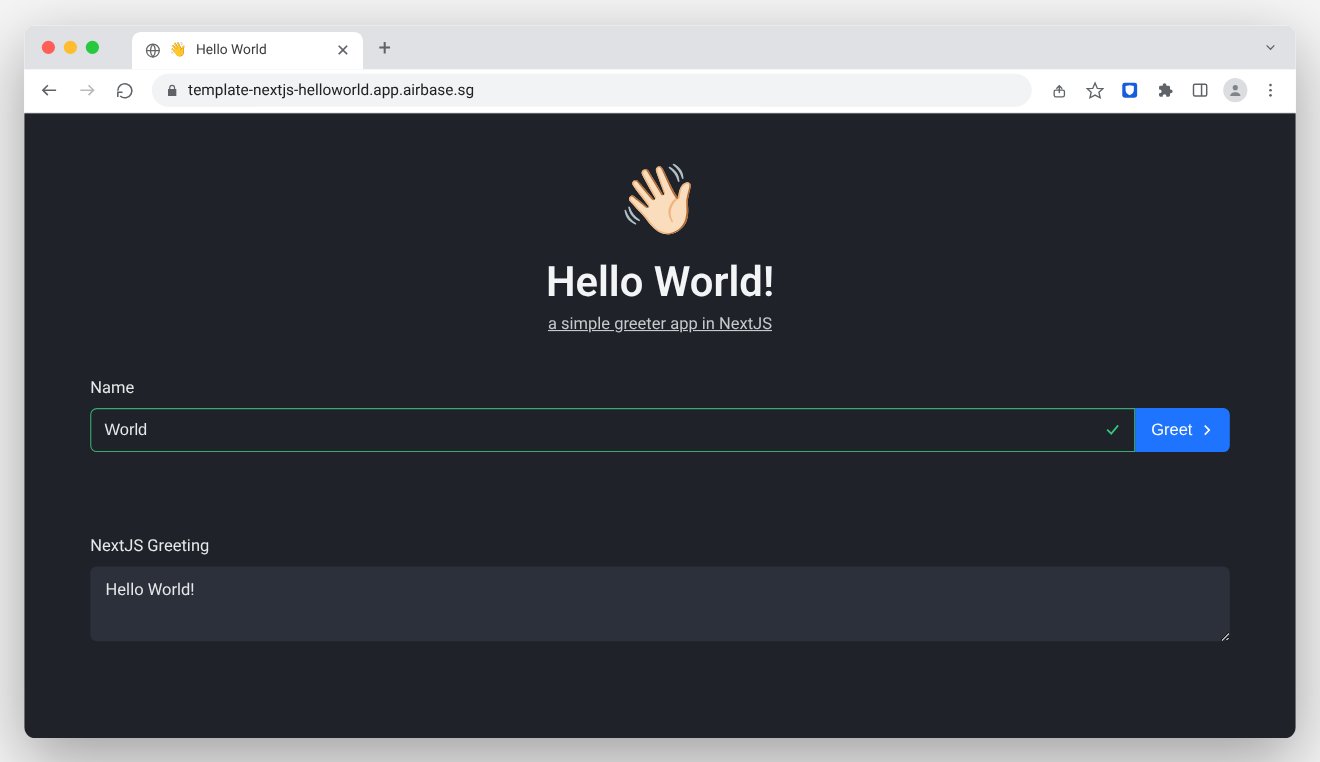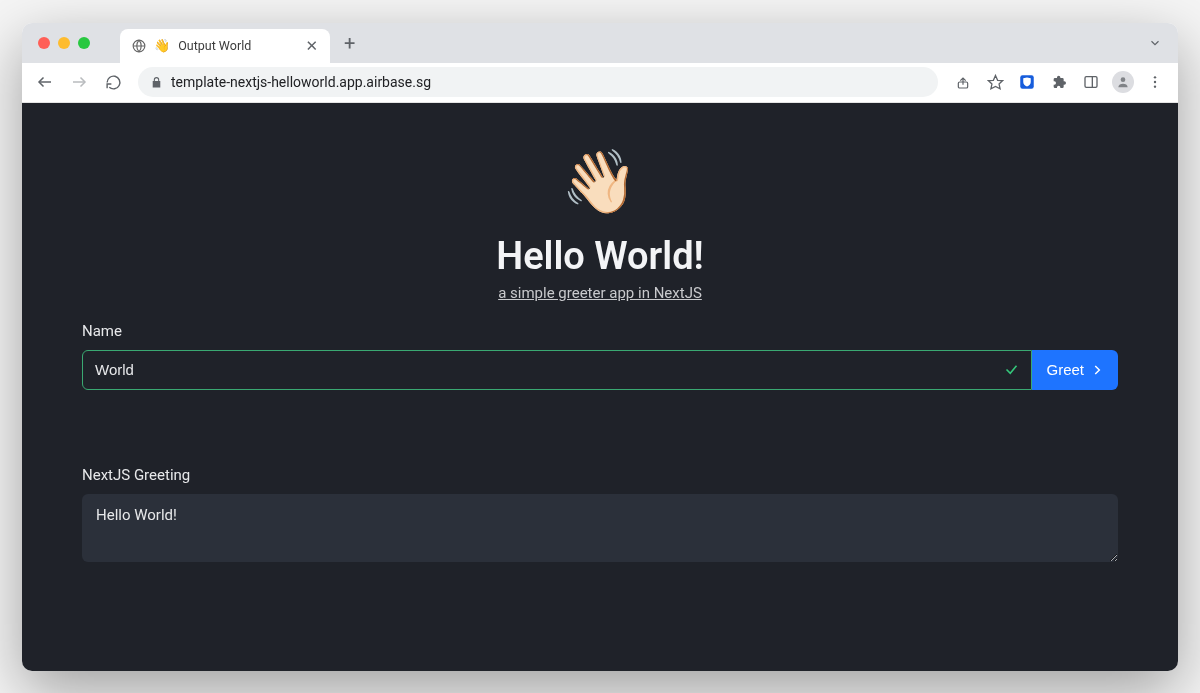--- a/index.html
+++ b/index.html
@@ -110,21 +110,21 @@
       flex-direction:column;
       align-items:center;
       padding-top: 42px;
     }
     .hero .emoji { font-size: 62px; }
     .hero h1 { font-size: 38px; font-weight: 600; margin-top: 16px; color: #f3f4f6; }
     .hero p { font-size: 15px; color:#c8c9cc; margin-top: 6px; text-decoration: underline; }
 
     .section {
       padding: 0 60px;
-      margin-top: 20px;
+      margin-top: 40px;
     }
     .label { font-size: 15px; color: #e7e8ea; margin-bottom: 10px; }
 
     .input-row {
       display:flex;
       gap:0;
     }
     .name-input-wrap {
       flex:1;
       position:relative;
@@ -190,21 +190,21 @@
       <div class="light green"></div>
     </div>
     <div class="tab">
       <span class="globe">
         <svg width="14" height="14" viewBox="0 0 24 24" fill="none" stroke="currentColor" stroke-width="2">
             <circle cx="12" cy="12" r="10"></circle>
             <path d="M2 12h20M12 2a15 15 0 0 1 0 20M12 2a15 15 0 0 0 0 20"></path>
           </svg>
       </span>
       <span class="favicon">👋</span>
-      <span class="title">Output World</span>
+      <span class="title">Hello World</span>
       <span class="close">✕</span>
     </div>
     <span class="newtab">+</span>
     <span class="tabbar-chevron">
       <svg width="14" height="14" viewBox="0 0 24 24" fill="none" stroke="currentColor" stroke-width="2">
           <polyline points="6 9 12 15 18 9"></polyline>
         </svg>
     </span>
   </div>
 

